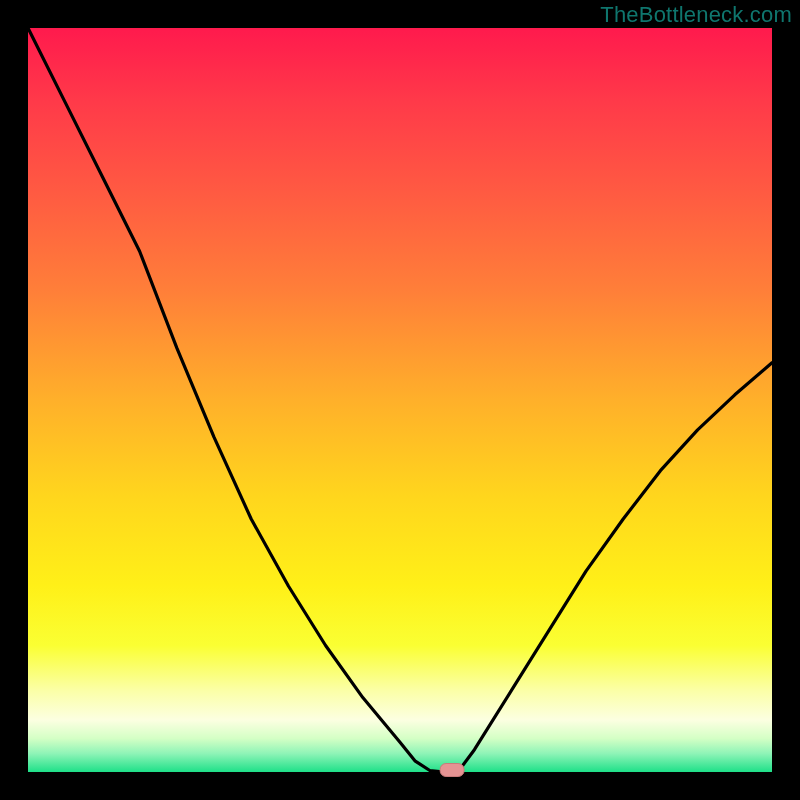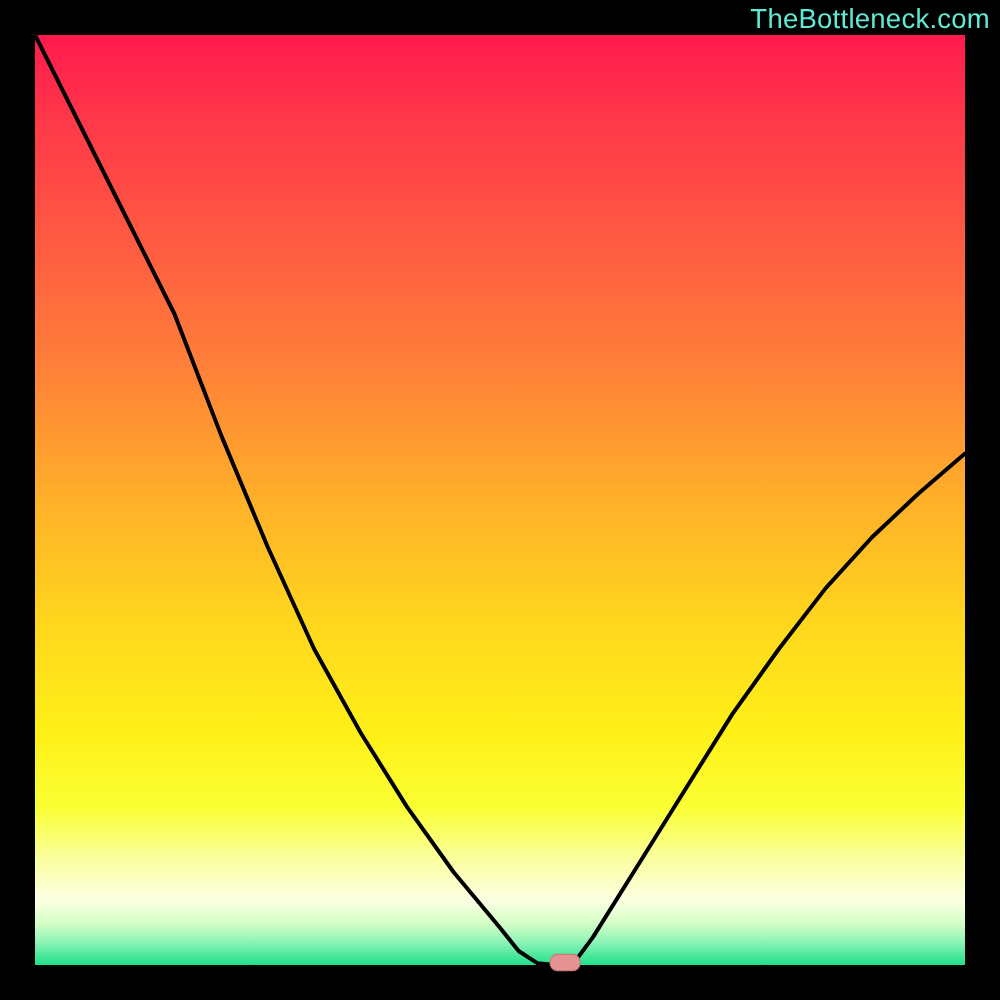--- a/index.html
+++ b/index.html
@@ -13,21 +13,21 @@
   }
   .canvas {
     position: relative;
     width: 800px;
     height: 800px;
   }
   .attribution {
     position: absolute;
     top: 2px;
     right: 8px;
-    color: #5eead4;
+    color: #0f766e;
     font-size: 22px;
     font-weight: 400;
     letter-spacing: 0.2px;
     z-index: 5;
   }
   svg {
     display: block;
     position: absolute;
     left: 0;
     top: 0;

